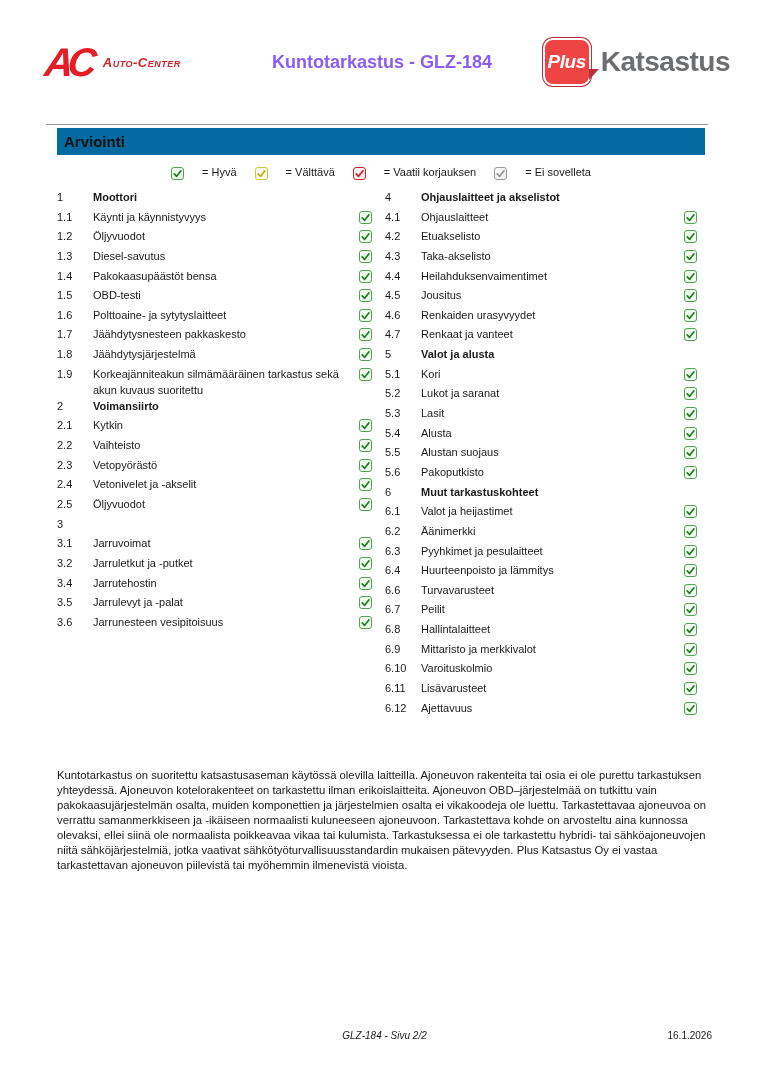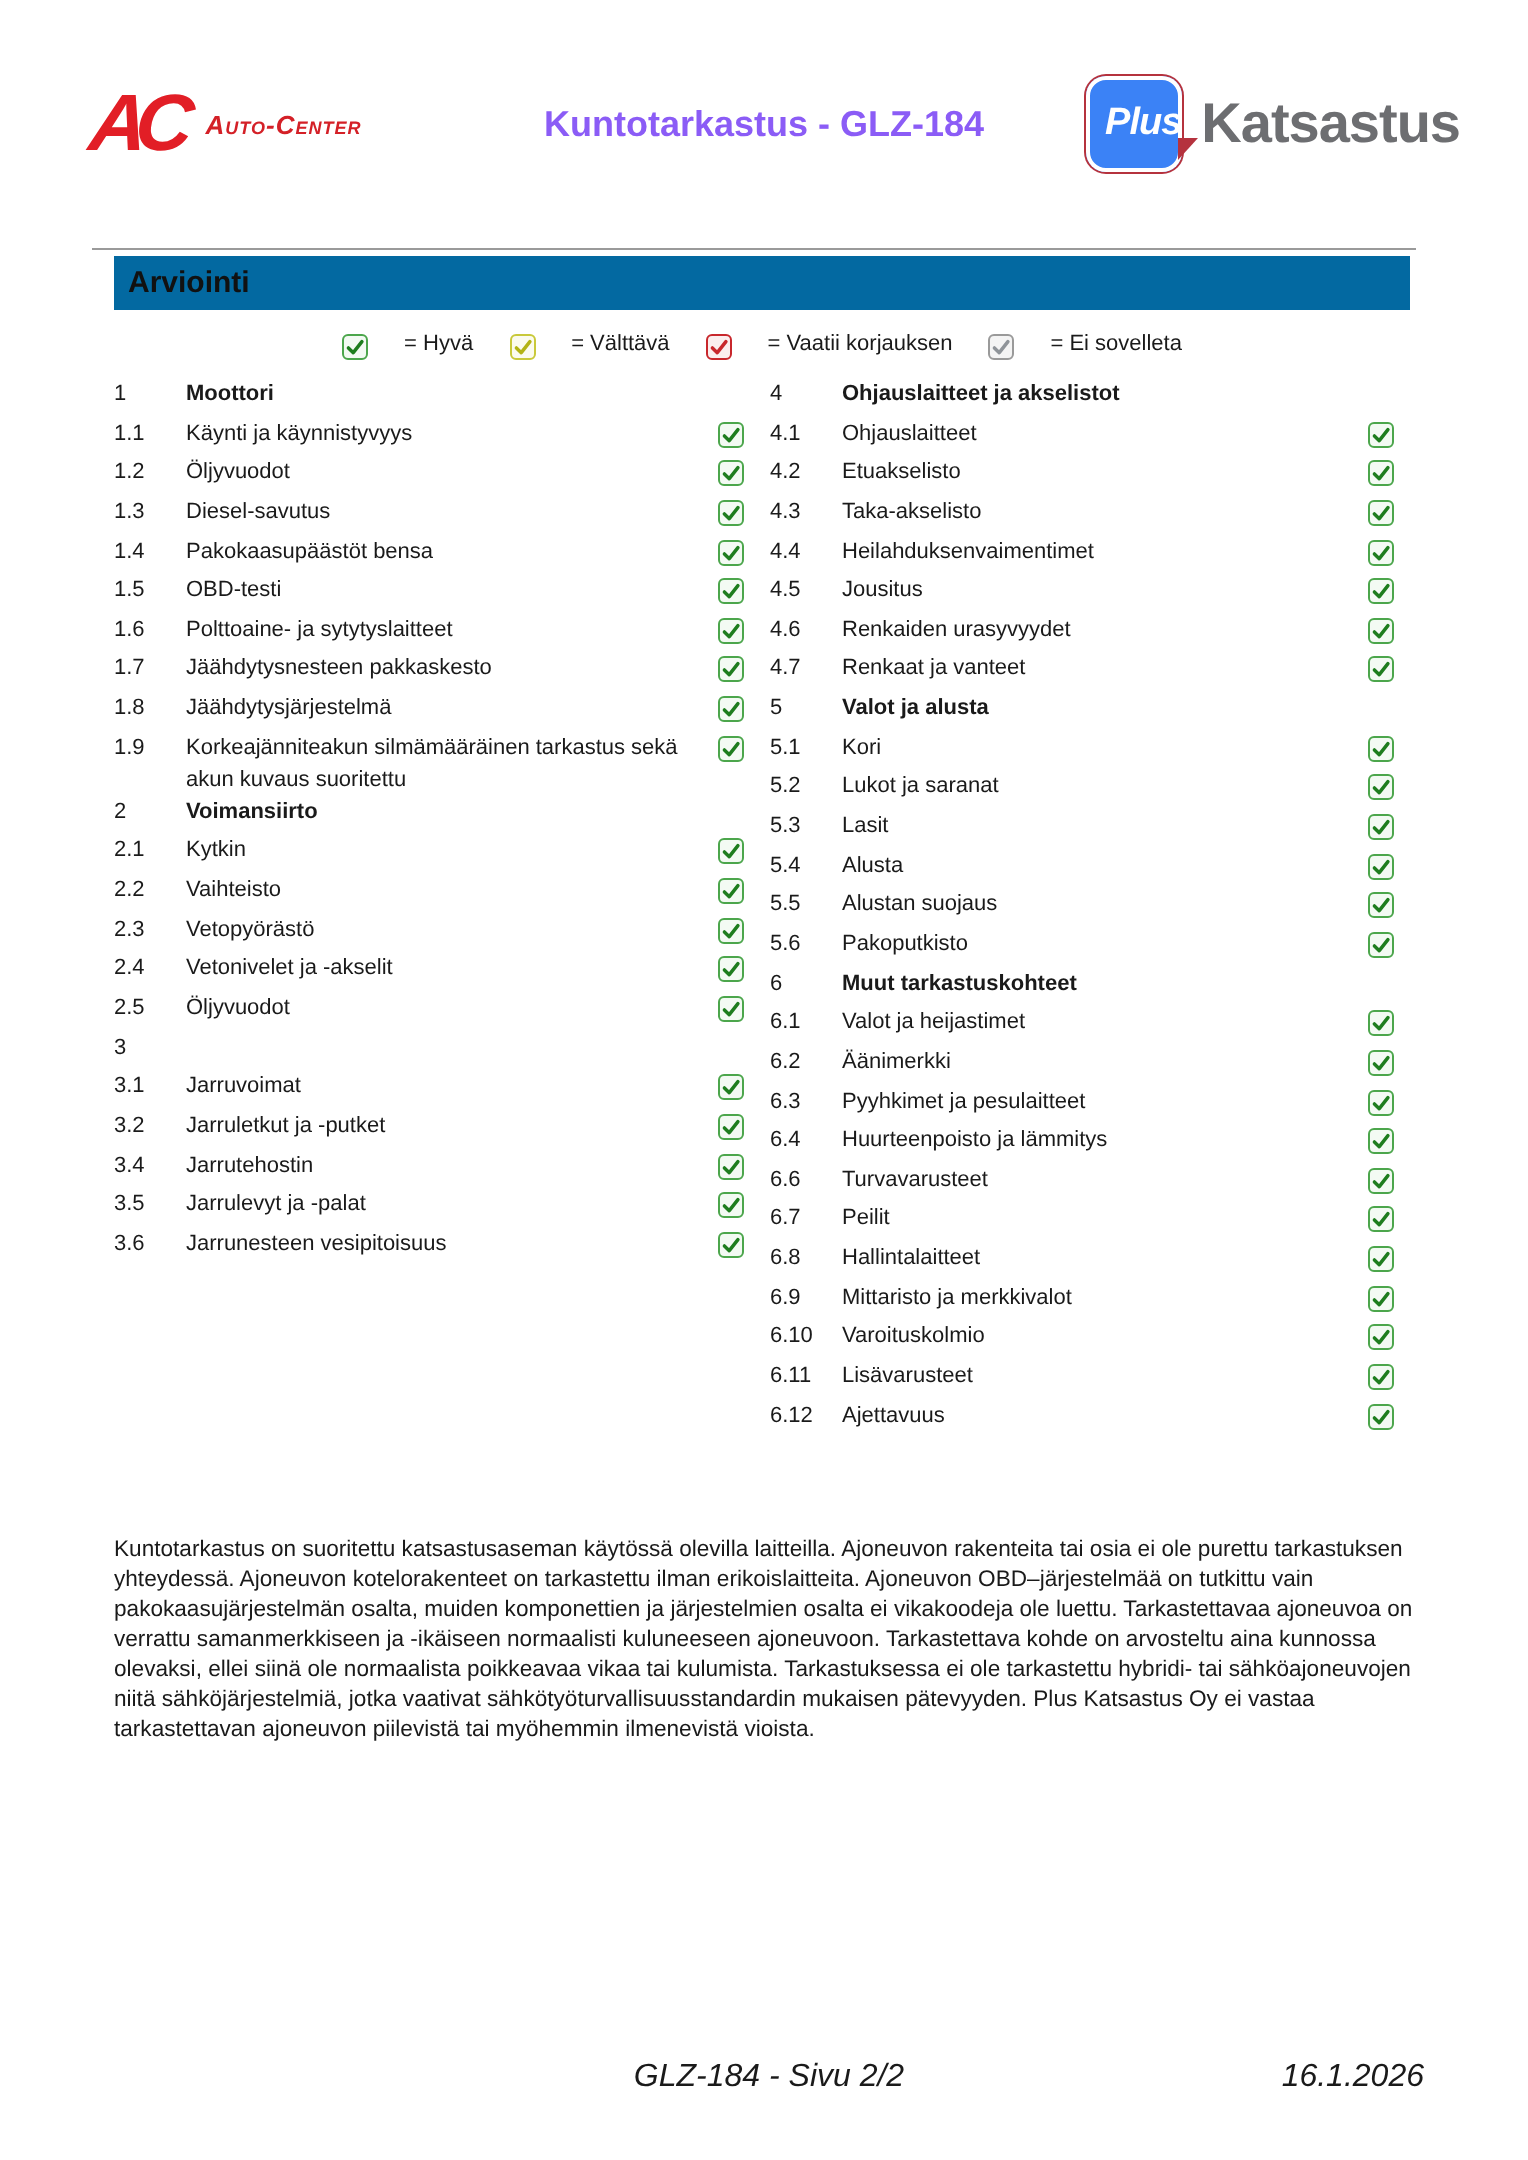--- a/index.html
+++ b/index.html
@@ -16,23 +16,23 @@
   .ac-mono{
     font-size:40px;font-weight:bold;font-style:italic;color:#e21e26;
     letter-spacing:-6px;transform:skewX(-6deg);line-height:1;
   }
   .ac-text{
     margin-left:12px;font-size:13px;font-weight:bold;font-style:italic;
     color:#d42027;font-variant:small-caps;letter-spacing:.5px;
   }
   .plus-logo{position:absolute;top:38px;right:34px;display:flex;align-items:center;}
   .plus-badge{
-    position:relative;width:48px;height:48px;background:#3b82f6;border-radius:10px;
+    position:relative;width:48px;height:48px;background:#ef4444;border-radius:10px;
     box-shadow:inset 0 0 0 2px #ffffff, 0 0 0 1px #b5323e;
-    display:flex;align-items:center;justify-content:flex-end;flex:none;margin-left:48px;
+    display:flex;align-items:center;justify-content:center;flex:none;margin-left:48px;
   }
   .plus-badge-text{
     color:#ffffff;font-size:19px;font-weight:bold;font-style:italic;letter-spacing:-.5px;
   }
   .plus-tail{
     position:absolute;right:-8px;bottom:6px;width:0;height:0;
     border-top:11px solid #b5323e;border-right:10px solid transparent;
   }
   .plus-text{
     margin-left:10px;font-size:28px;font-weight:bold;color:#6d6e71;letter-spacing:-.5px;
@@ -68,24 +68,24 @@
   .row.sec .lbl{font-weight:bold;}
   
   .disclaimer{
     position:absolute;top:768px;left:57px;width:652px;
     font-size:11.3px;line-height:15px;color:#1a1a1a;text-align:left;
   }
   
   .footer{position:absolute;top:1030px;left:57px;width:655px;height:16px;}
   .footer .pg{
     position:absolute;left:0;right:0;text-align:center;
-    font-size:16px;font-style:italic;color:#1a1a1a;
+    font-size:10px;font-style:italic;color:#1a1a1a;
   }
   .footer .dt{
-    position:absolute;right:0;font-size:16px;font-style:italic;color:#1a1a1a;
+    position:absolute;right:0;font-size:10px;color:#1a1a1a;
   }
 </style>
 </head>
 <body>
 
 <div class="page">
 
   <div class="ac-logo">
     <span class="ac-mono">AC</span>
     <span class="ac-text">Auto-Center</span>

